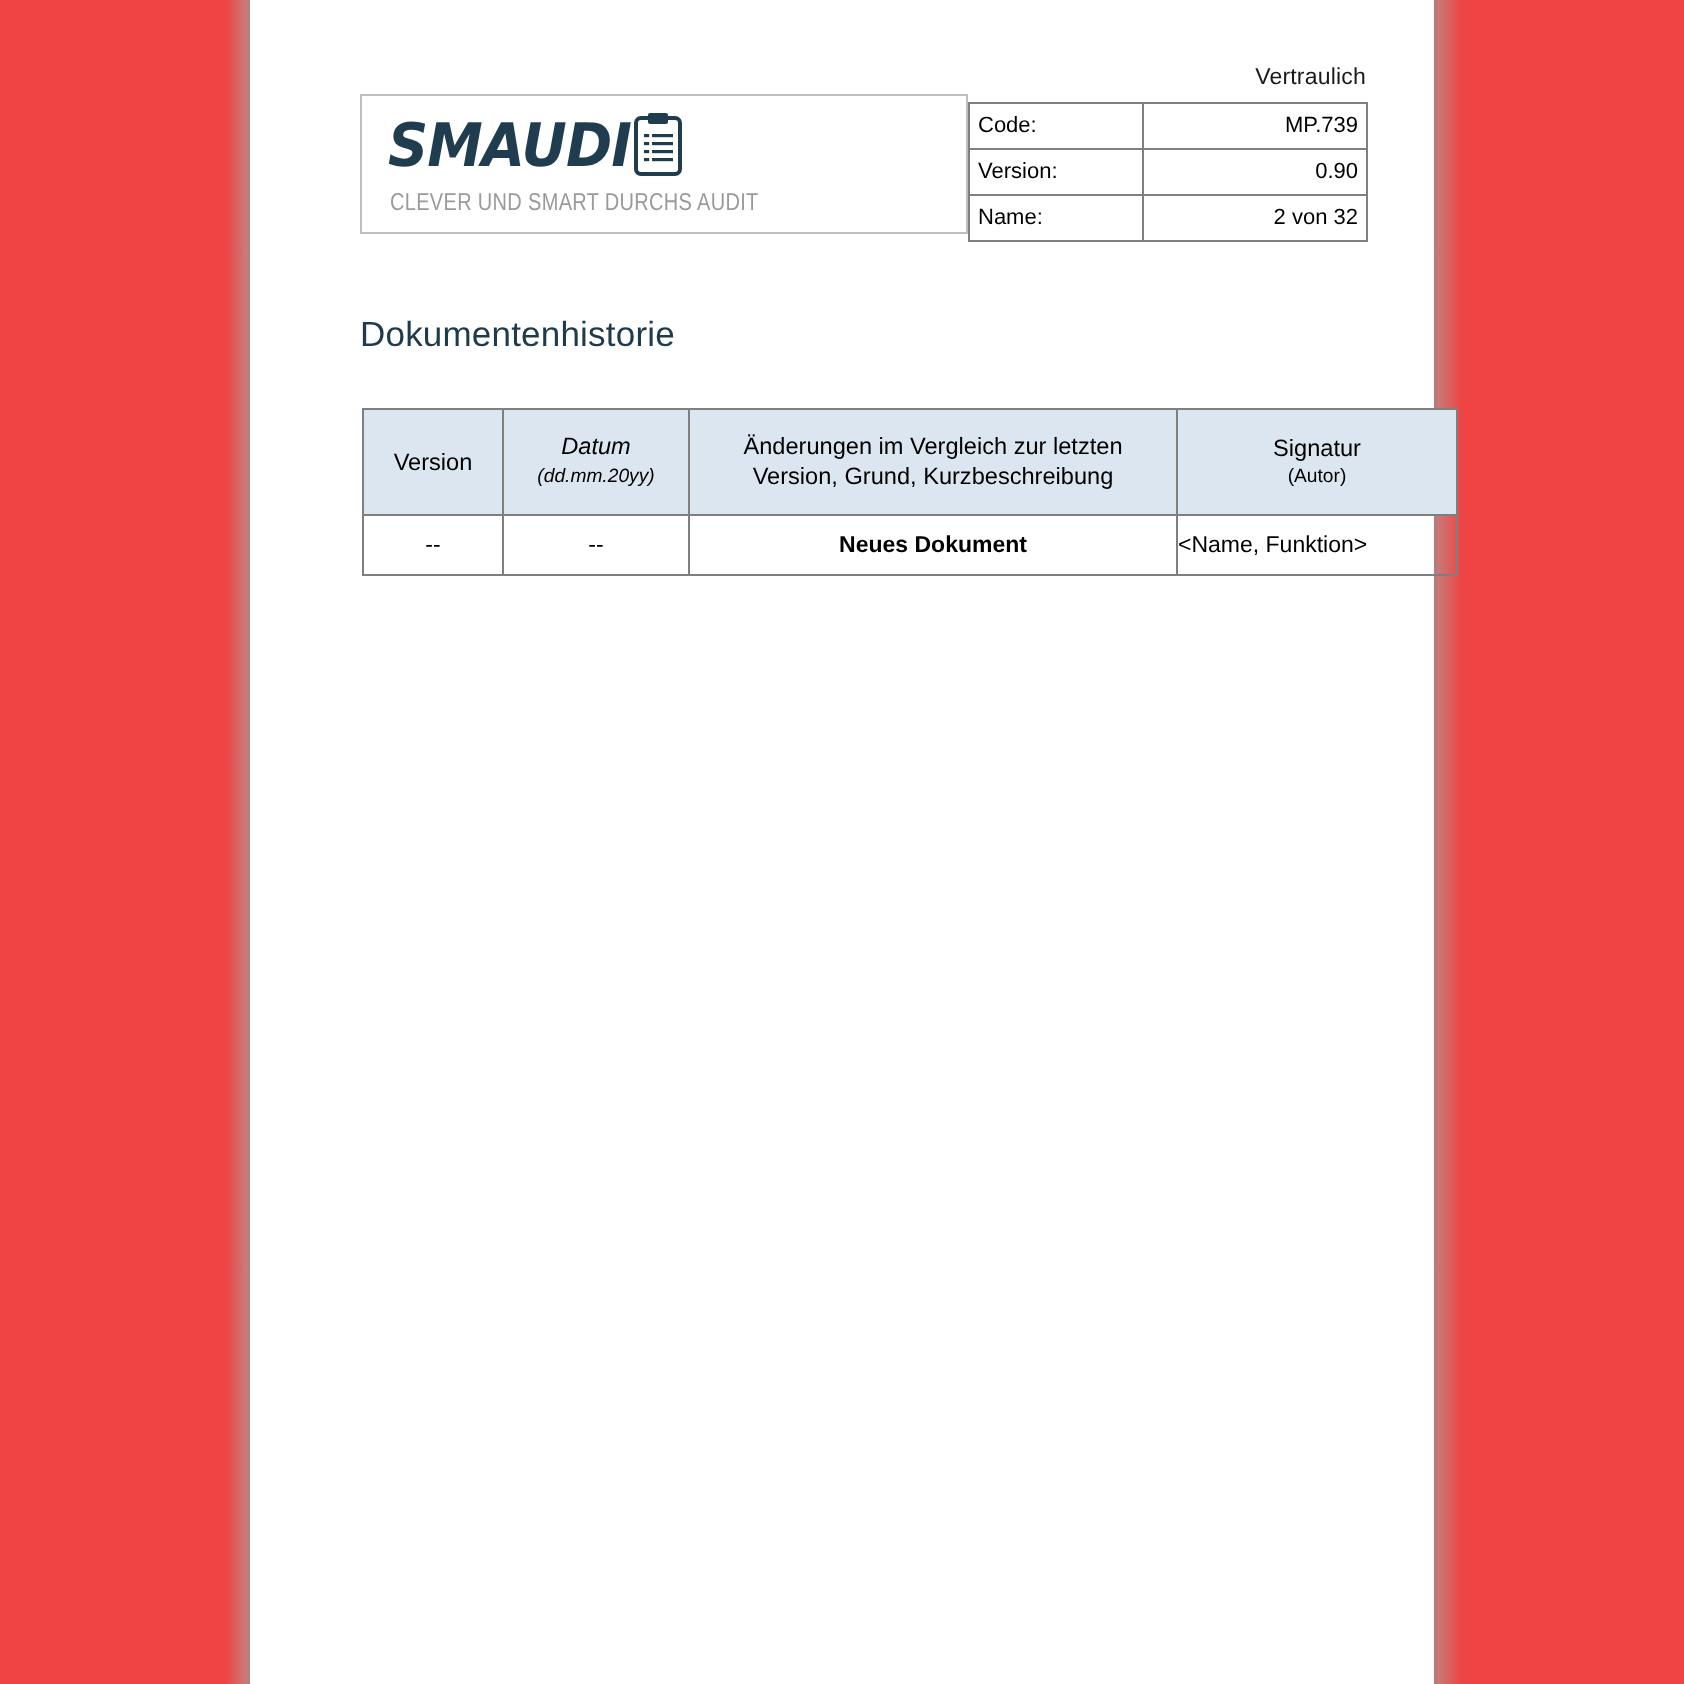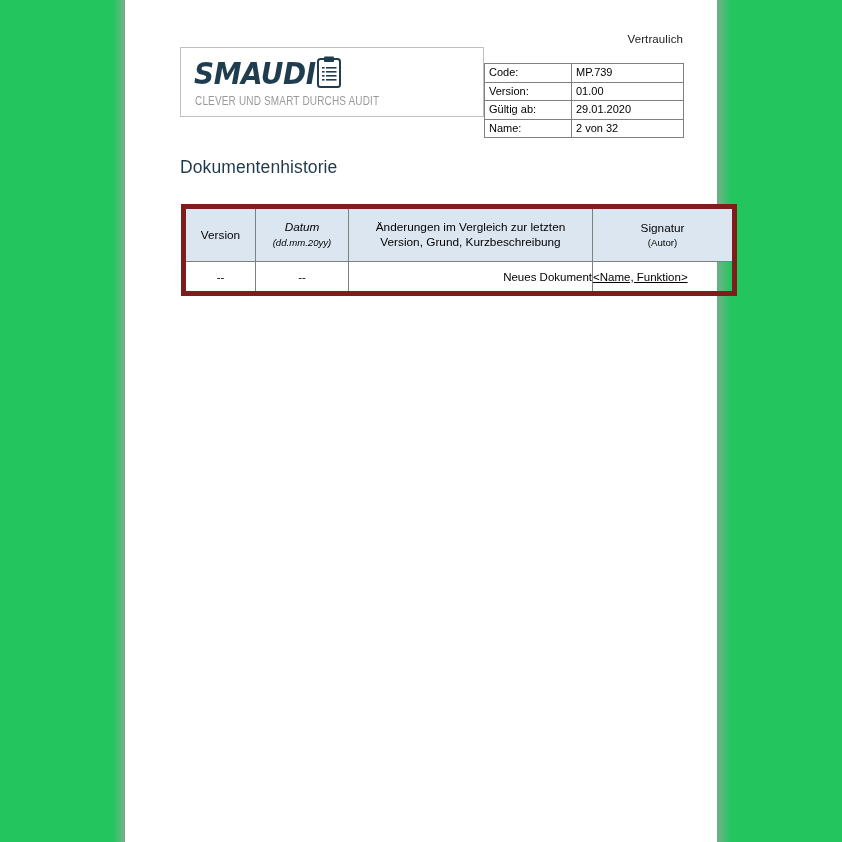--- a/index.html
+++ b/index.html
@@ -9,21 +9,21 @@
     height: 842px;
     overflow: hidden;
     background: #e8e8e8;
     font-family: "Liberation Sans", sans-serif;
   }
 
   #viewport {
     position: relative;
     width: 842px;
     height: 842px;
-    background: #22c55e;
+    background: #ef4444;
   }
 
   
   #page {
     position: absolute;
     left: 125px;
     top: 0;
     width: 592px;
     height: 842px;
     background: #ffffff;
@@ -121,37 +121,37 @@
     color: #9a9a9a;
     transform: scaleX(0.82);
     transform-origin: left center;
     white-space: nowrap;
   }
 
   
   .info-table {
     position: absolute;
     left: 304px;
-    top: 16px;
+    top: 4px;
     width: 200px;
     height: 70px;
     border-collapse: collapse;
     table-layout: fixed;
     font-size: 11px;
   }
   .info-table td {
     border: 1px solid #808080;
     padding: 1px 4px;
     height: 15.5px;
     color: #000;
     vertical-align: middle;
     line-height: 1.15;
   }
   .info-label { width: 78px; text-align: left; }
-  .info-value { }
+  .info-value { text-align: right; }
 
   
   .section-heading {
     position: absolute;
     left: 55px;
     top: 157px;
     font-size: 17.5px;
     font-weight: 400;
     color: #1f3a4d;
     letter-spacing: 0.1px;
@@ -159,21 +159,21 @@
   }
 
   
   .history-table {
     position: absolute;
     left: 56px;
     top: 204px;
     width: 503px;
     border-collapse: collapse;
     table-layout: fixed;
-    border: 5px solid #7f1d1d;
+    border: 1px solid #7f1d1d;
   }
   .history-table th,
   .history-table td {
     border: 1px solid #7f7f7f;
     padding: 0;
     vertical-align: middle;
   }
   .history-table thead th {
     background: #dce6f1;
     font-weight: 400;
@@ -203,32 +203,31 @@
   .history-table tbody td {
     height: 29px;
     font-size: 11.5px;
     color: #000;
   }
   .cell-center {
     text-align: center;
     vertical-align: middle;
   }
   .cell-change {
-    text-align: right;
+    text-align: center;
     padding: 3px 5px 3px 7px;
-    font-weight: 400;
+    font-weight: 700;
     vertical-align: middle;
   }
   .cell-sign {
     text-align: left;
     padding: 3px 5px 3px 6px;
     color: #8c8c8c;
     font-weight: 400;
     vertical-align: top;
-    text-decoration: underline;
   }
 </style>
 </head>
 <body>
 
 <div id="viewport">
 
   <div class="page-shadow-left"></div>
   <div class="page-shadow-right"></div>
 
@@ -264,25 +263,21 @@
       </div>
 
       <table class="info-table">
         <tbody>
           <tr>
             <td class="info-label">Code:</td>
             <td class="info-value">MP.739</td>
           </tr>
           <tr>
             <td class="info-label">Version:</td>
-            <td class="info-value">01.00</td>
-          </tr>
-          <tr>
-            <td class="info-label">Gültig ab:</td>
-            <td class="info-value">29.01.2020</td>
+            <td class="info-value">0.90</td>
           </tr>
           <tr>
             <td class="info-label">Name:</td>
             <td class="info-value">2 von 32</td>
           </tr>
         </tbody>
       </table>
 
     </div>
 

